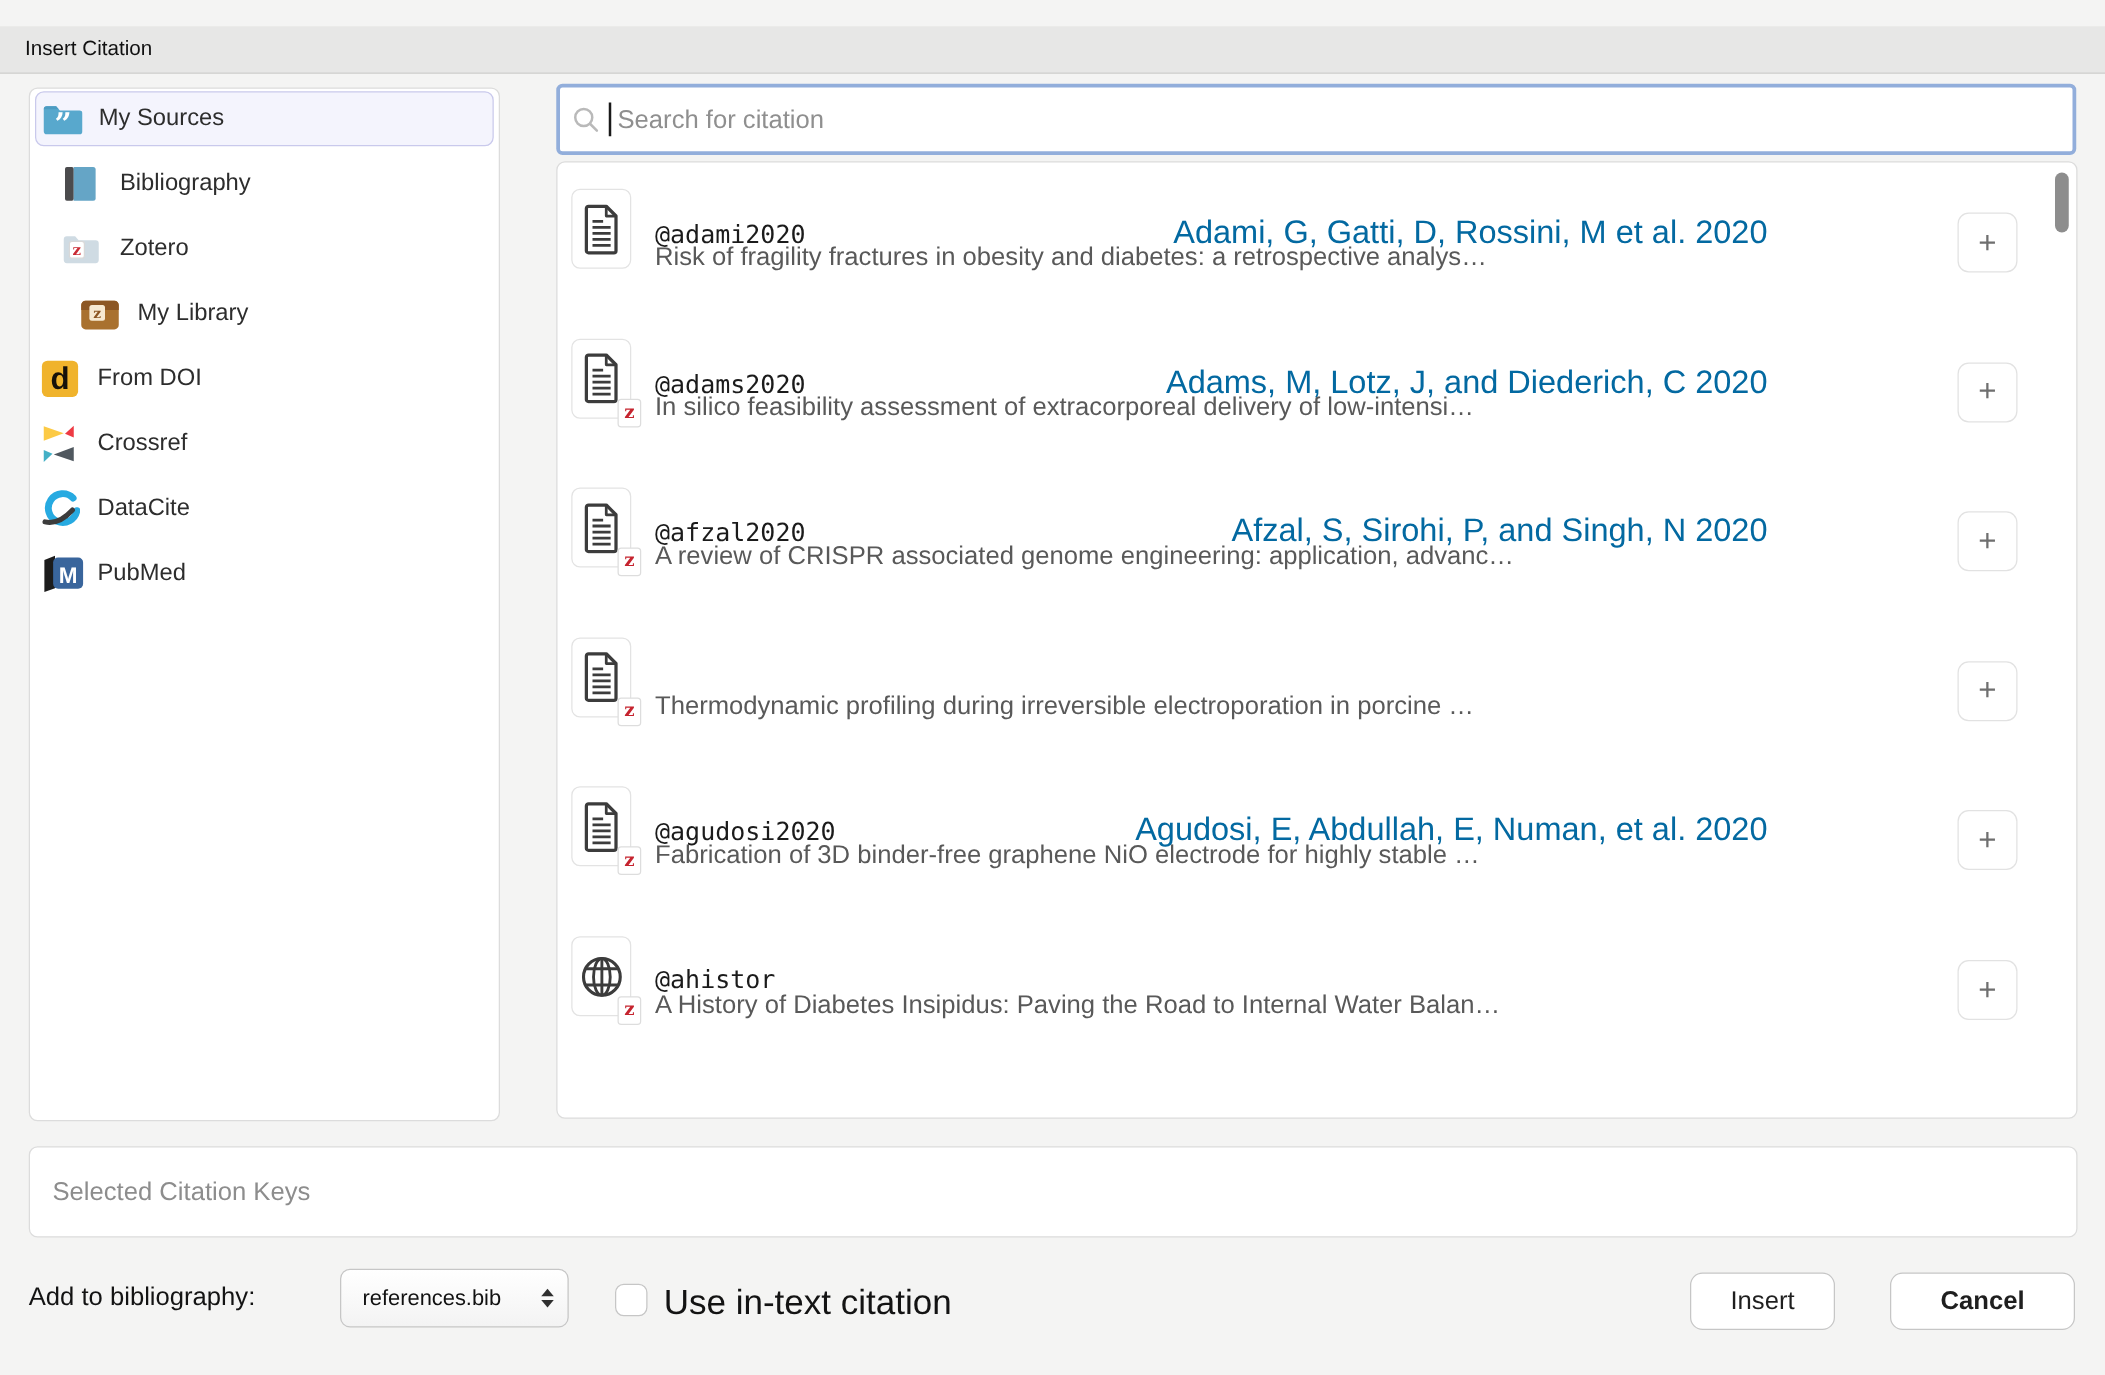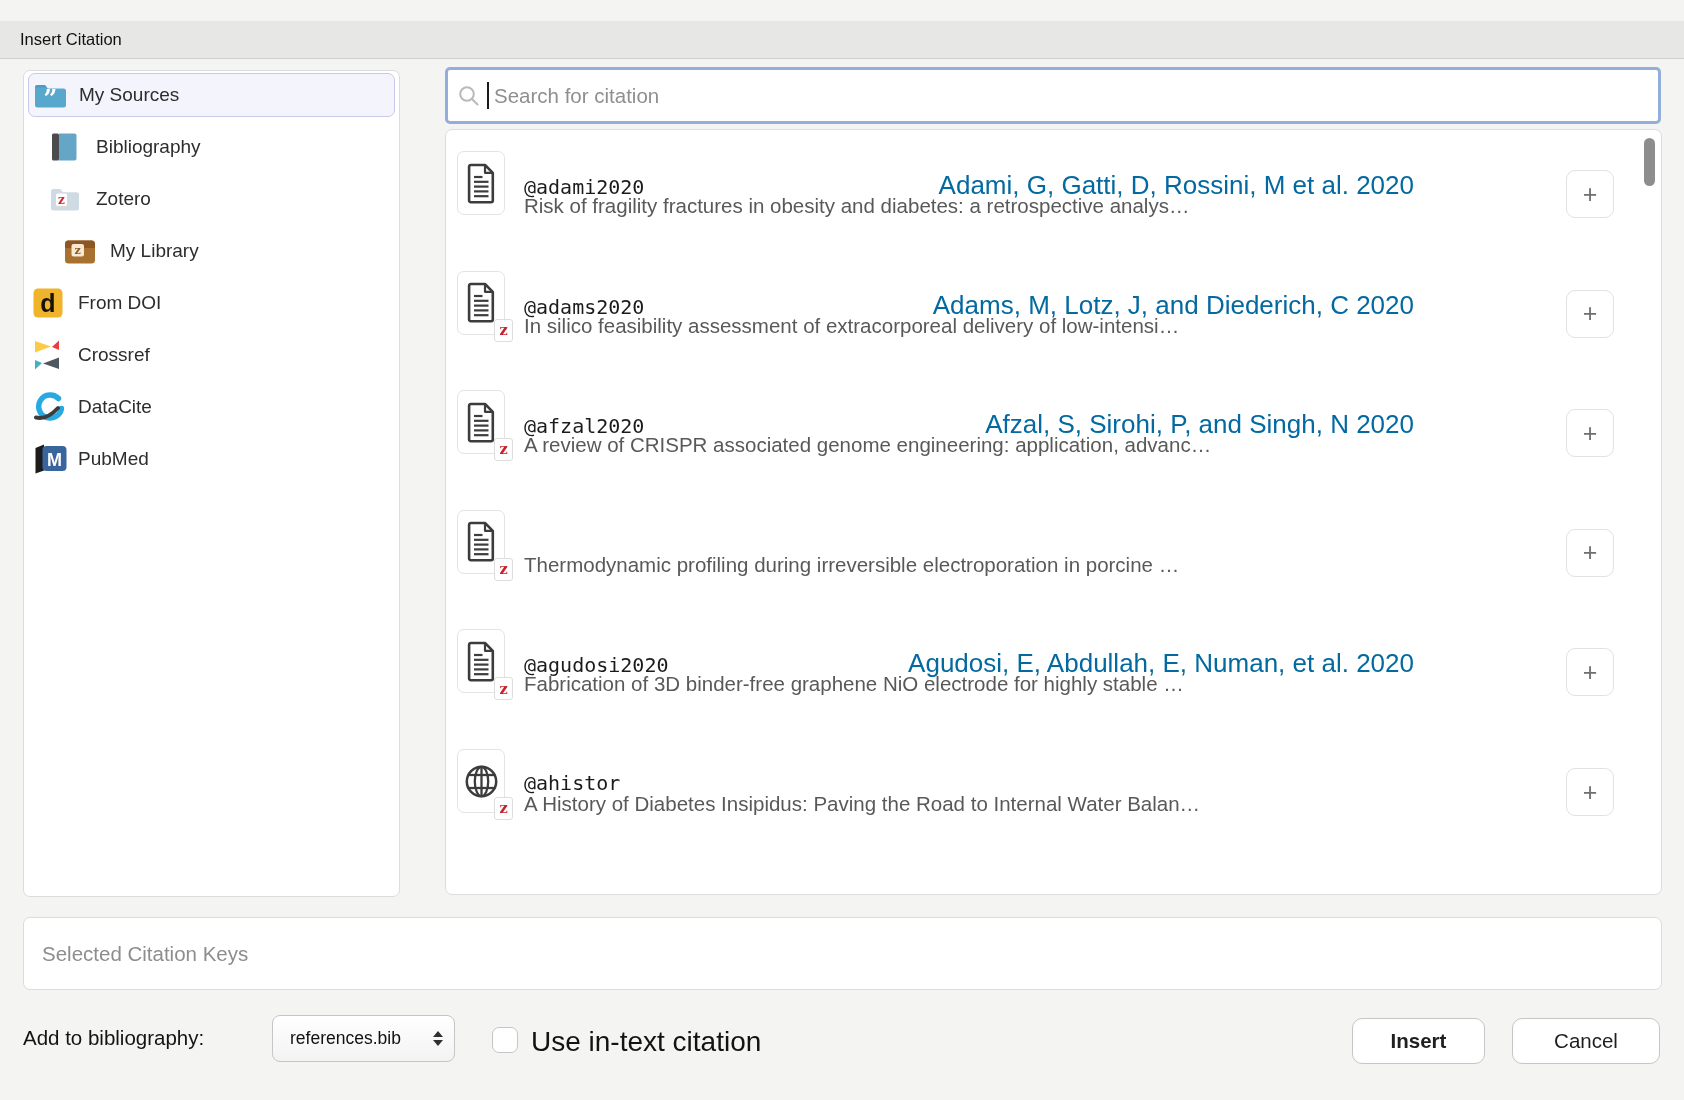--- a/index.html
+++ b/index.html
@@ -105,23 +105,23 @@
   .spin .down{border-top:6.5px solid #2f2f2f;}
   .checkbox{
     position:absolute;left:492px;top:1027px;width:26px;height:26px;
     border:1.5px solid #c6c6c6;border-radius:7px;background:#fff;box-sizing:border-box;
   }
   .chklabel{position:absolute;left:531px;top:1026px;font-size:28px;color:#131313;}
   .btn{
     position:absolute;top:1018px;height:46px;
     background:#fff;border:1px solid #c6c6c6;border-radius:10px;
     font-size:20.5px;color:#1f1f1f;font-family:inherit;
-    display:flex;align-items:center;justify-content:center;cursor:default;
-  }
-  .btn.insert{left:1352px;width:133px;font-weight:bold;}
+    display:flex;align-items:center;justify-content:center;cursor:default;font-weight:bold;
+  }
+  .btn.insert{left:1352px;width:116px;font-weight:normal;}
   .btn.cancel{left:1512px;width:148px;}
 </style>
 </head>
 <body>
 
 <div class="dialog" style="--window-bg: #f4f4f3; --titlebar-bg: #e7e7e6; --search-focus-border: #92aedb; --selection-bg: #f4f4fd; --selection-border: #c9c9ec; --zotero-red: #c5232e;">
 
   <div class="titlebar">
     <span>Insert Citation</span>
   </div>

